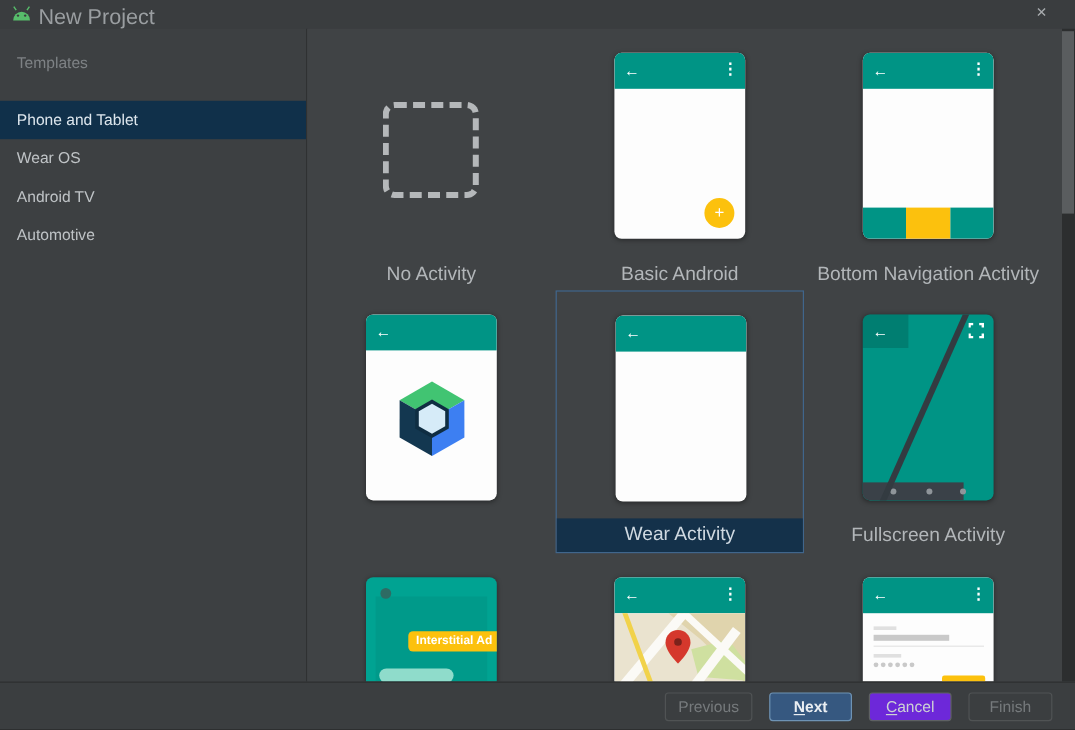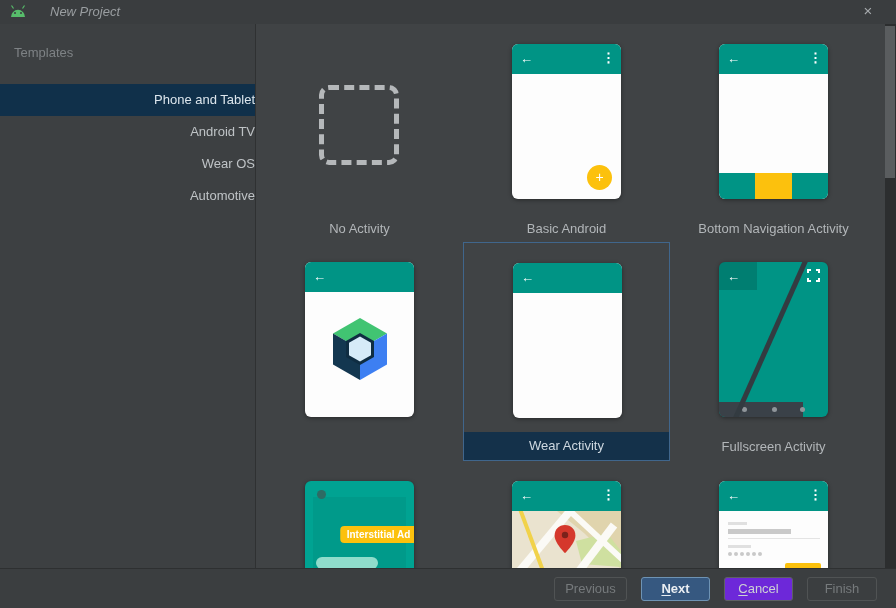--- a/index.html
+++ b/index.html
@@ -8,33 +8,33 @@
     --tile-border:#40668c; --txt:#bfc3c6; --muted:#7e8285;
   }
   *{margin:0;padding:0;box-sizing:border-box;}
   html,body{background:#222;}
   body{font-family:"Liberation Sans",sans-serif;}
   .window{position:relative;width:896px;height:608px;background:var(--bg);overflow:hidden;}
 
   
   .titlebar{position:absolute;top:0;left:0;width:896px;height:24px;background:var(--titlebar);}
   .app-icon{position:absolute;left:9px;top:5px;width:18px;height:13px;}
-  .title-text{position:absolute;left:50px;top:4px;font-size:13px;color:#9a9ea1;font-style:italic;}
+  .title-text{position:absolute;left:32px;top:4px;font-size:18px;color:#9a9ea1;}
   .close-btn{position:absolute;right:20px;top:3px;width:16px;height:16px;color:#a7abae;font-size:15px;line-height:16px;text-align:center;cursor:pointer;}
 
   
   .sidebar{position:absolute;left:0;top:24px;width:256px;height:544px;background:#3d4042;border-right:1px solid #2f3132;padding-top:14px;}
   .sidebar-header{height:30px;line-height:30px;padding-left:14px;font-size:13px;color:var(--muted);margin-bottom:16px;}
-  .side-item{height:32px;line-height:32px;padding-left:14px;font-size:13px;color:var(--txt);cursor:pointer;text-align:right;}
+  .side-item{height:32px;line-height:32px;padding-left:14px;font-size:13px;color:var(--txt);cursor:pointer;}
   .side-item.selected{background:var(--nav-sel);color:#dde6ed;}
 
   
   .main{position:absolute;left:256px;top:24px;width:629px;height:544px;background:var(--bg-main);overflow:hidden;}
   .tile{position:absolute;width:207px;height:219px;cursor:pointer;}
-  .tile-label{position:absolute;left:0;right:0;bottom:0;height:28px;line-height:28px;text-align:center;font-size:13px;color:#b2b6b9;}
+  .tile-label{position:absolute;left:0;right:0;bottom:0;height:28px;line-height:28px;text-align:center;font-size:16px;color:#b2b6b9;}
   .tile.selected{border:1px solid var(--tile-border);}
   .tile.selected .tile-label{background:var(--tile-band);color:#cfd9e1;bottom:0;}
 
   
   .phone{position:absolute;left:49px;top:20px;width:109px;height:155px;background:#fdfdfd;border-radius:6px;box-shadow:0 1px 4px rgba(0,0,0,.4);overflow:hidden;}
   .ph-head{position:absolute;top:0;left:0;right:0;height:30px;background:var(--teal);}
   .ph-back{position:absolute;left:8px;top:7px;color:#fff;font-size:13px;line-height:15px;}
   .ph-menu{position:absolute;right:6px;top:6px;color:#fff;font-size:13px;font-weight:bold;line-height:16px;}
   .fab{position:absolute;right:9px;bottom:9px;width:25px;height:25px;border-radius:50%;background:var(--amber);color:#fff;font-size:14px;line-height:25px;text-align:center;}
   .dashed-box{position:absolute;left:63px;top:61px;width:80px;height:80px;border:5px dashed #b5b8ba;border-radius:10px;}
@@ -92,22 +92,22 @@
       <circle cx="6" cy="8" r="1" fill="#3a3d3f"></circle>
       <circle cx="12" cy="8" r="1" fill="#3a3d3f"></circle>
     </svg>
     <span class="title-text">New Project</span>
     <span class="close-btn">×</span>
   </div>
 
   <div class="sidebar">
     <div class="sidebar-header">Templates</div>
     <div class="side-item selected">Phone and Tablet</div>
+    <div class="side-item">Wear OS</div>
     <div class="side-item">Android TV</div>
-    <div class="side-item">Wear OS</div>
     <div class="side-item">Automotive</div>
   </div>
 
   <div class="main">
 
     <div class="tile" style="left:0;top:0;">
       <div class="dashed-box"></div>
       <div class="tile-label">No Activity</div>
     </div>
 

